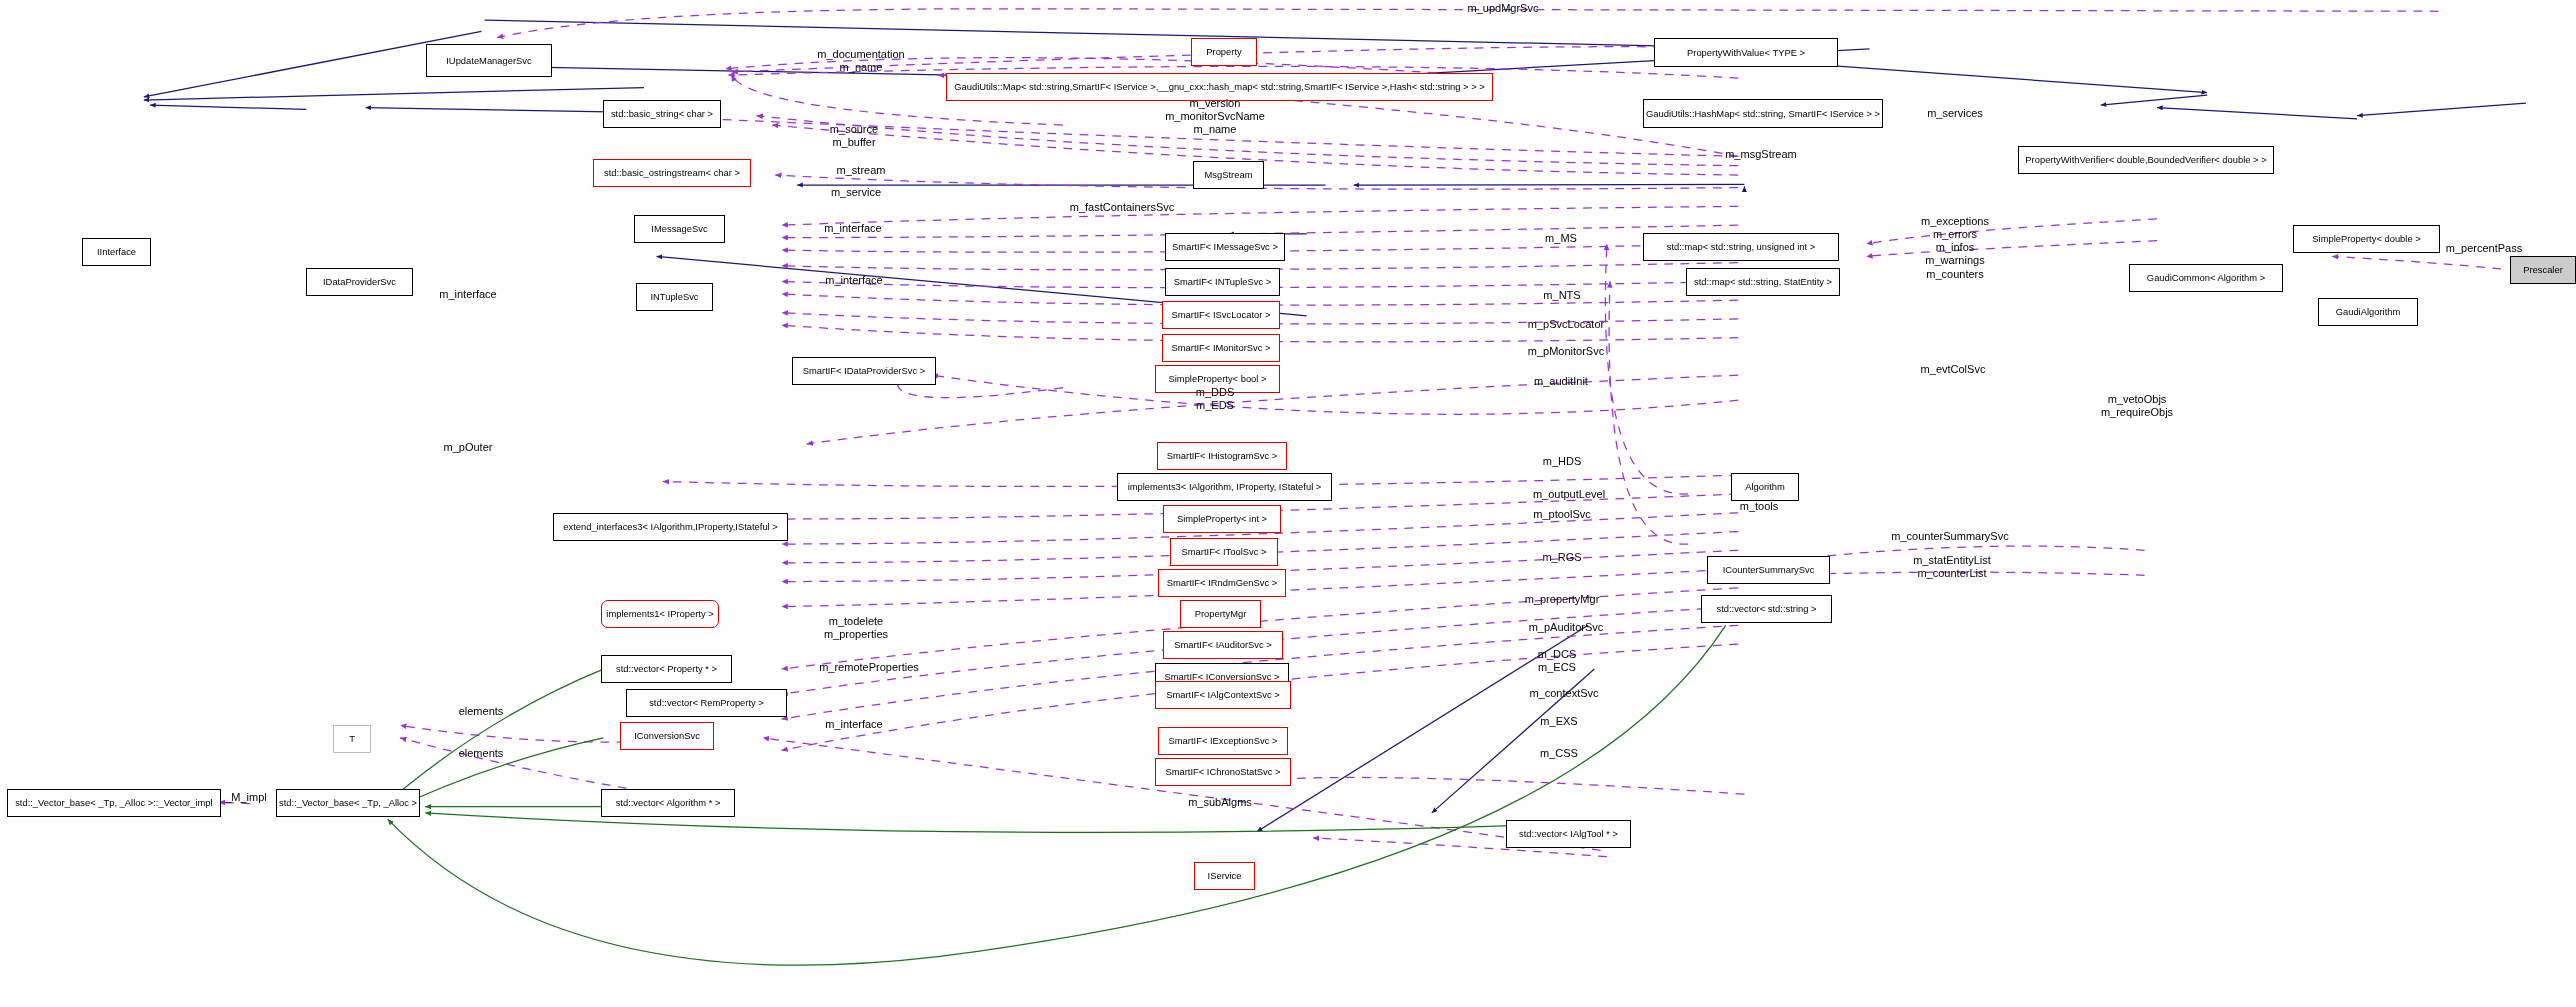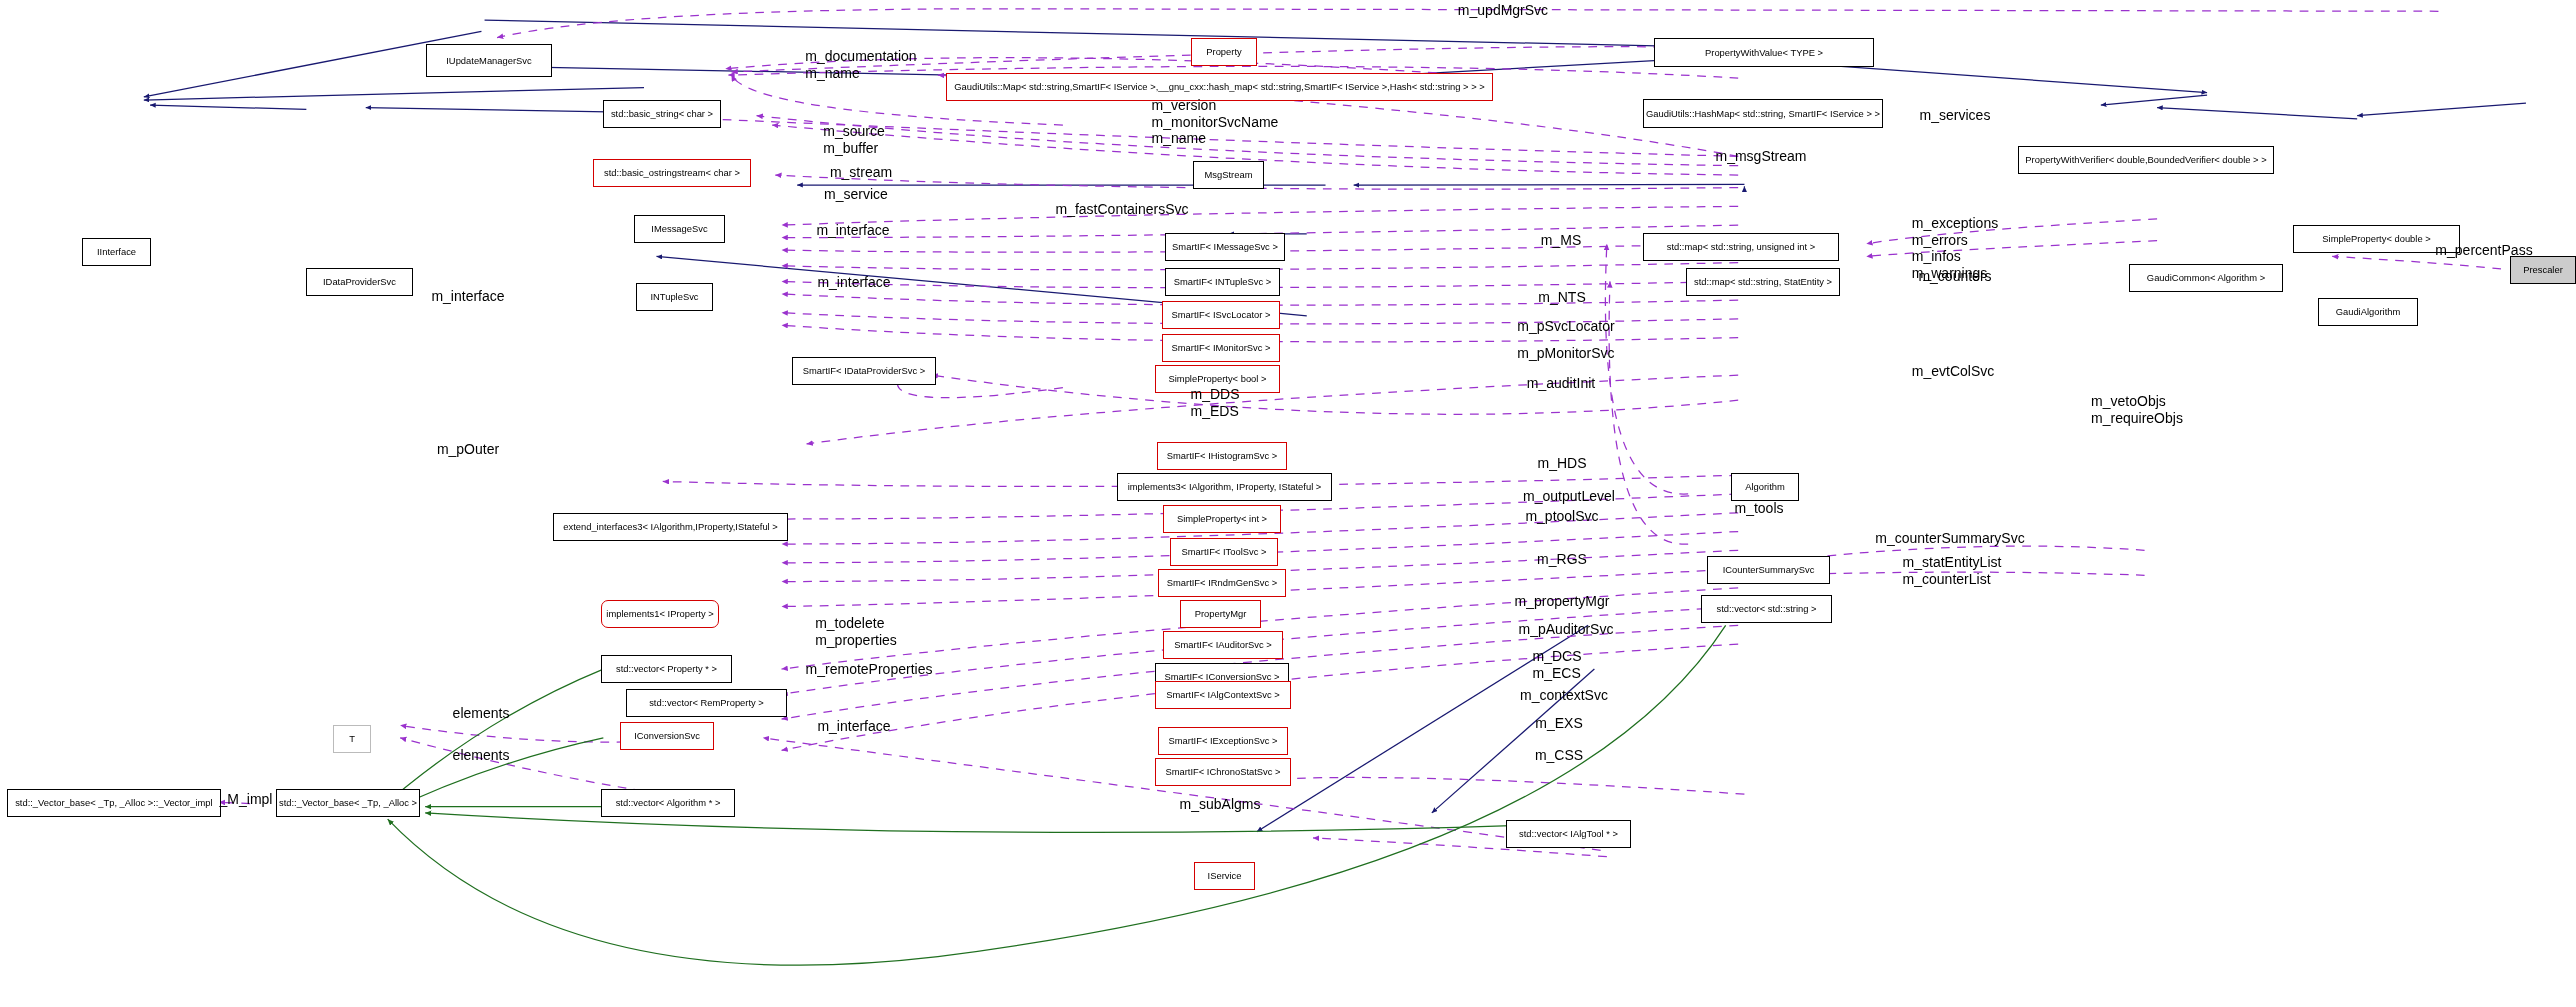--- a/index.html
+++ b/index.html
@@ -16,23 +16,24 @@
     line-height:1.05;
     color:#000000;
     white-space:nowrap;
     padding:0 3.8px;
   }
   .node.red{border-color:#d40000;}
   .node.grey{background:#cccccc;border-color:#000000;}
   .node.tmpl{border-color:#bbbbbb;}
   .elabel{
     position:absolute;
-    font-size:14px;
+    font-size:11px;
     color:#000000;
     white-space:pre;
+    text-align:center;
     line-height:1.18;
     transform:translateX(-50%);
   }
 </style>
 </head>
 <body>
 
 <div id="canvas">
 
   <svg id="edges" viewBox="0 0 4120 1612" preserveAspectRatio="none">
@@ -127,21 +128,21 @@
     </g>
   </svg>
 
   <div id="nodes">
       <div class="node" style="left: 426px; top: 44px; width: 126px; height: 33px;">
         <span>IUpdateManagerSvc</span>
       </div>
       <div class="node red" style="left: 1191px; top: 38px; width: 66px; height: 28px;">
         <span>Property</span>
       </div>
-      <div class="node" style="left: 1654px; top: 38px; width: 220px; height: 29px;">
+      <div class="node" style="left: 1654px; top: 38px; width: 184px; height: 29px;">
         <span>PropertyWithValue&lt; TYPE &gt;</span>
       </div>
       <div class="node red" style="left: 946px; top: 73px; width: 547px; height: 28px;">
         <span>GaudiUtils::Map&lt; std::string,SmartIF&lt; IService &gt;,__gnu_cxx::hash_map&lt; std::string,SmartIF&lt; IService &gt;,Hash&lt; std::string &gt; &gt; &gt;</span>
       </div>
       <div class="node" style="left: 603px; top: 100px; width: 118px; height: 28px;">
         <span>std::basic_string&lt; char &gt;</span>
       </div>
       <div class="node" style="left: 1643px; top: 99px; width: 240px; height: 29px;">
         <span>GaudiUtils::HashMap&lt; std::string, SmartIF&lt; IService &gt; &gt;</span>
@@ -154,21 +155,21 @@
       </div>
       <div class="node" style="left: 1193px; top: 161px; width: 71px; height: 28px;">
         <span>MsgStream</span>
       </div>
       <div class="node" style="left: 634px; top: 215px; width: 91px; height: 28px;">
         <span>IMessageSvc</span>
       </div>
       <div class="node" style="left: 1165px; top: 233px; width: 120px; height: 28px;">
         <span>SmartIF&lt; IMessageSvc &gt;</span>
       </div>
-      <div class="node" style="left: 2293px; top: 225px; width: 167px; height: 28px;">
+      <div class="node" style="left: 2293px; top: 225px; width: 147px; height: 28px;">
         <span>SimpleProperty&lt; double &gt;</span>
       </div>
       <div class="node" style="left: 82px; top: 238px; width: 69px; height: 28px;">
         <span>IInterface</span>
       </div>
       <div class="node" style="left: 1643px; top: 233px; width: 196px; height: 28px;">
         <span>std::map&lt; std::string, unsigned int &gt;</span>
       </div>
       <div class="node" style="left: 1686px; top: 268px; width: 154px; height: 28px;">
         <span>std::map&lt; std::string, StatEntity &gt;</span>

